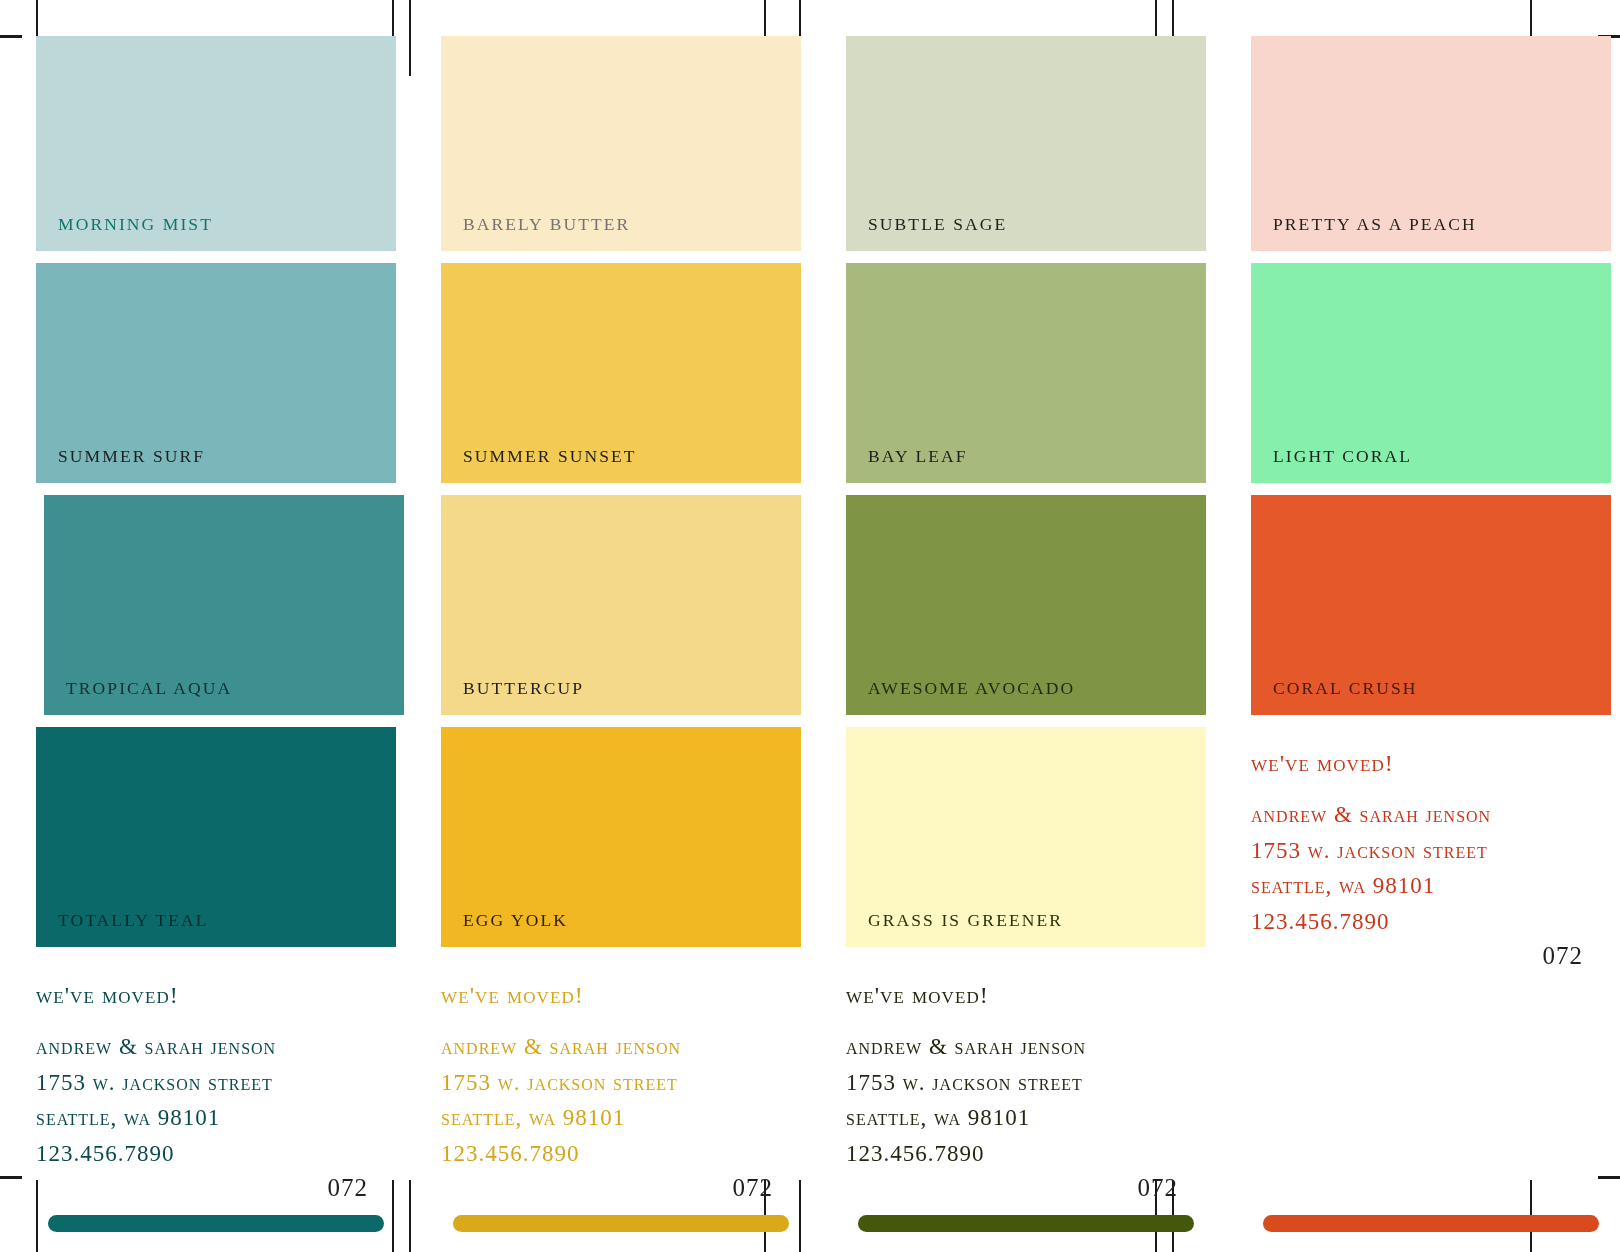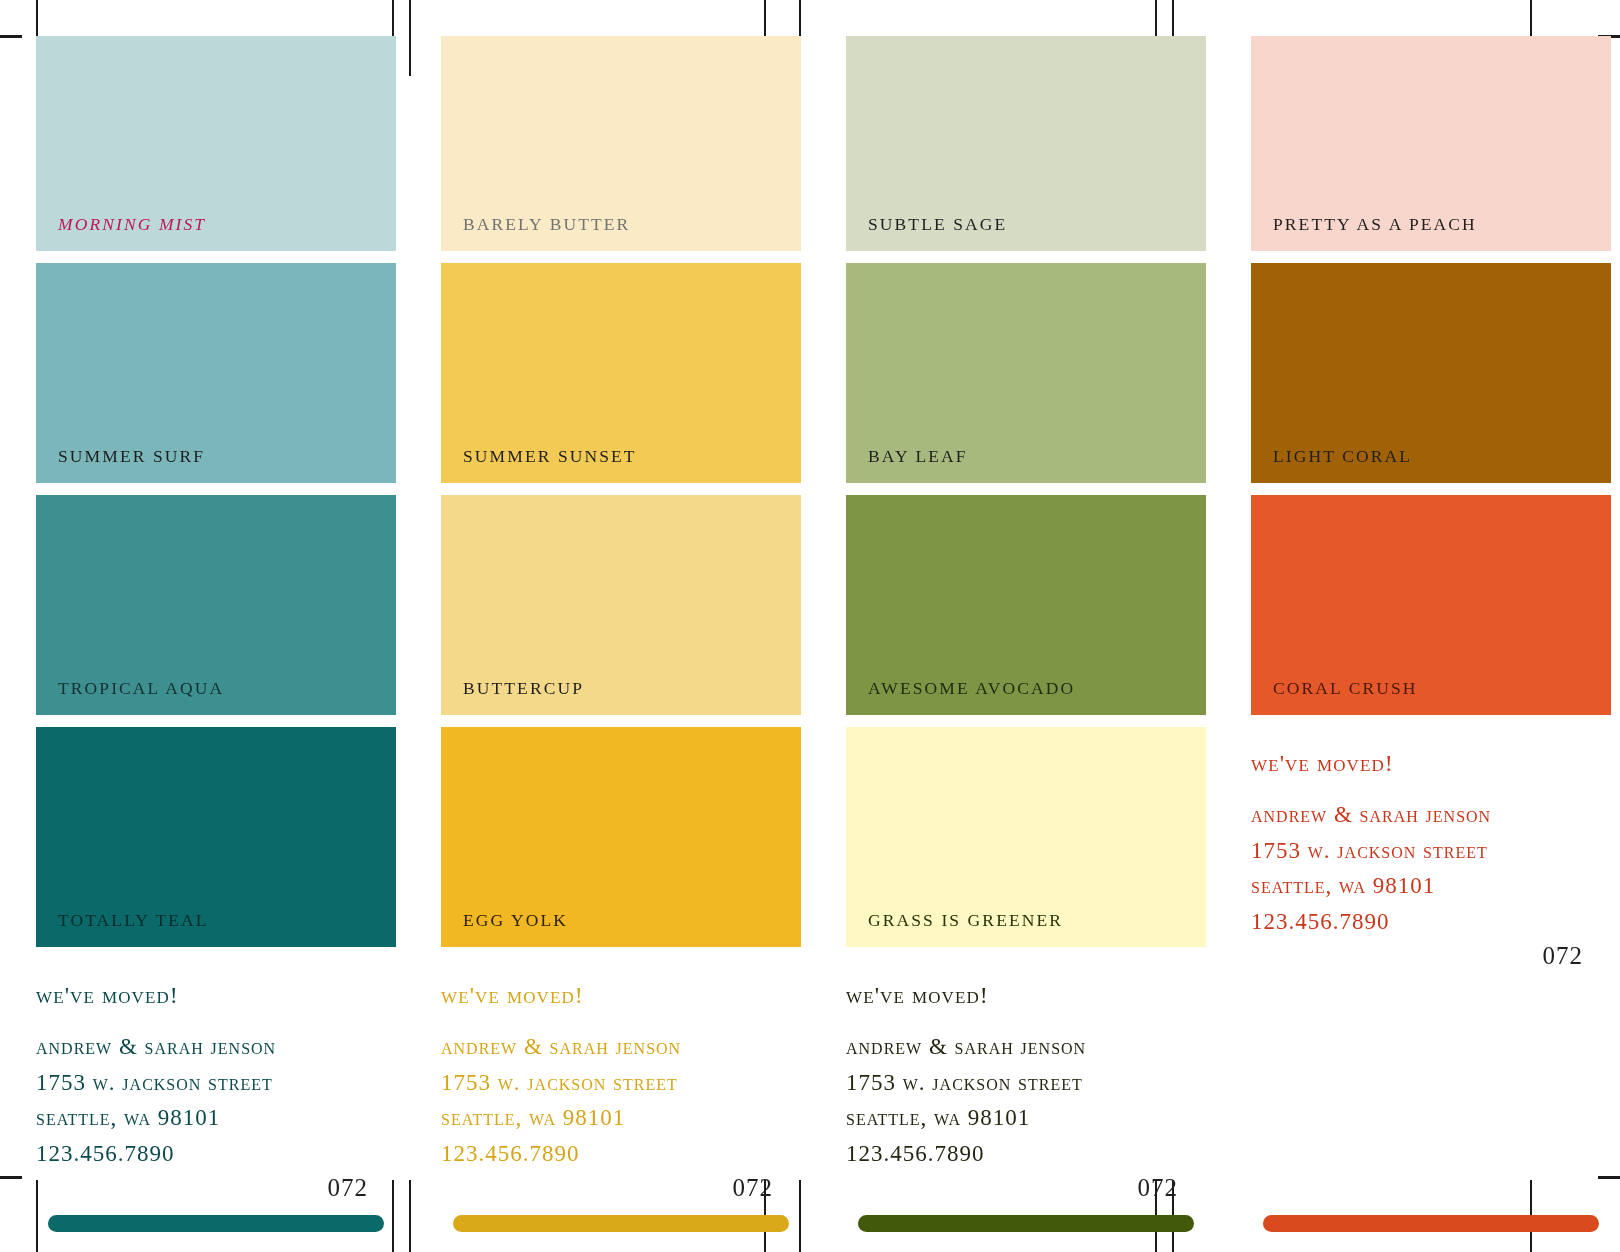--- a/index.html
+++ b/index.html
@@ -159,26 +159,26 @@
   <div class="crop-h" style="left: 0px; top: 35px; background-color: rgb(26, 26, 26);"></div>
   <div class="crop-h" style="right: 0px; top: 35px; background-color: rgb(26, 26, 26);"></div>
   <div class="crop-h" style="left: 0px; bottom: 73px; background-color: rgb(26, 26, 26);"></div>
   <div class="crop-h" style="right: 0px; bottom: 73px; background-color: rgb(26, 26, 26);"></div>
 
   <div class="columns">
 
     <div class="column">
       <div class="column-inner">
         <div class="swatch" style="background-color: rgb(188, 216, 216);">
-          <span class="swatch-label" style="color: #be185d; font-style: italic;">MORNING MIST</span>
+          <span class="swatch-label" style="color: #0f766e;">MORNING MIST</span>
         </div>
         <div class="swatch" style="background-color: rgb(122, 182, 186);">
           <span class="swatch-label" style="color: rgb(31, 31, 31);">SUMMER SURF</span>
         </div>
-        <div class="swatch" style="background-color: rgb(62, 143, 144);">
+        <div class="swatch" style="background-color: rgb(62, 143, 144); margin-left: 8px;">
           <span class="swatch-label" style="color: rgb(20, 48, 47);">TROPICAL AQUA</span>
         </div>
         <div class="swatch" style="background-color: rgb(11, 106, 105);">
           <span class="swatch-label" style="color: rgb(7, 42, 42);">TOTALLY TEAL</span>
         </div>
 
         <div class="sample" style="color: rgb(11, 74, 76);">
           <div class="sample-headline">We've moved!</div>
           <div class="sample-line">Andrew &amp; Sarah Jenson</div>
           <div class="sample-line">1753 W. Jackson Street</div>
@@ -242,21 +242,21 @@
         </div>
       </div>
       <div class="bottom-bar" style="background-color: rgb(66, 89, 11);"></div>
     </div>
 
     <div class="column">
       <div class="column-inner">
         <div class="swatch" style="background-color: rgb(249, 214, 203);">
           <span class="swatch-label" style="color: rgb(31, 31, 31);">PRETTY AS A PEACH</span>
         </div>
-        <div class="swatch" style="background-color: #a16207;">
+        <div class="swatch" style="background-color: #86efac;">
           <span class="swatch-label" style="color: rgb(31, 31, 31);">LIGHT CORAL</span>
         </div>
         <div class="swatch" style="background-color: rgb(228, 88, 42);">
           <span class="swatch-label" style="color: rgb(74, 24, 9);">CORAL CRUSH</span>
         </div>
 
         <div class="sample" style="color: rgb(200, 55, 26);">
           <div class="sample-headline">We've moved!</div>
           <div class="sample-line">Andrew &amp; Sarah Jenson</div>
           <div class="sample-line">1753 W. Jackson Street</div>

